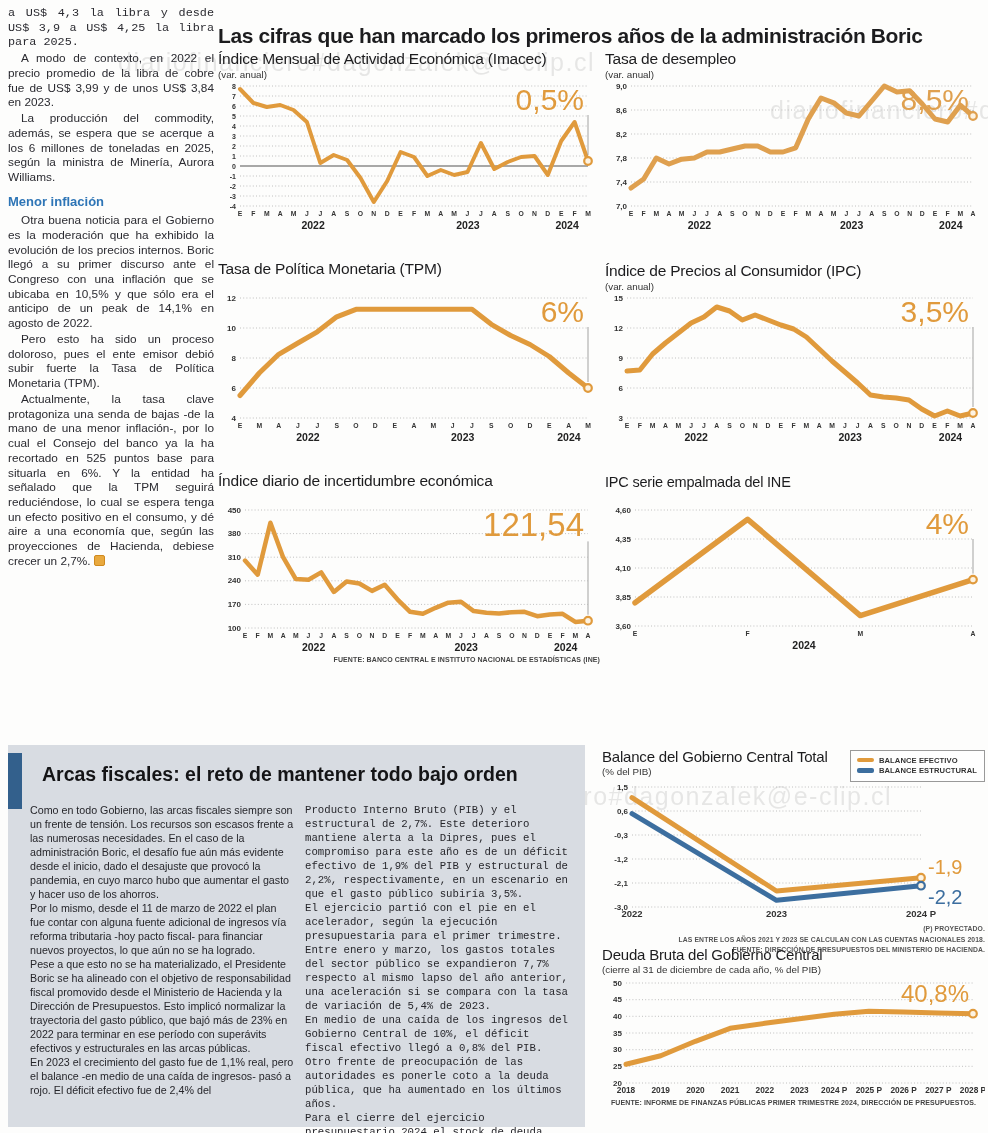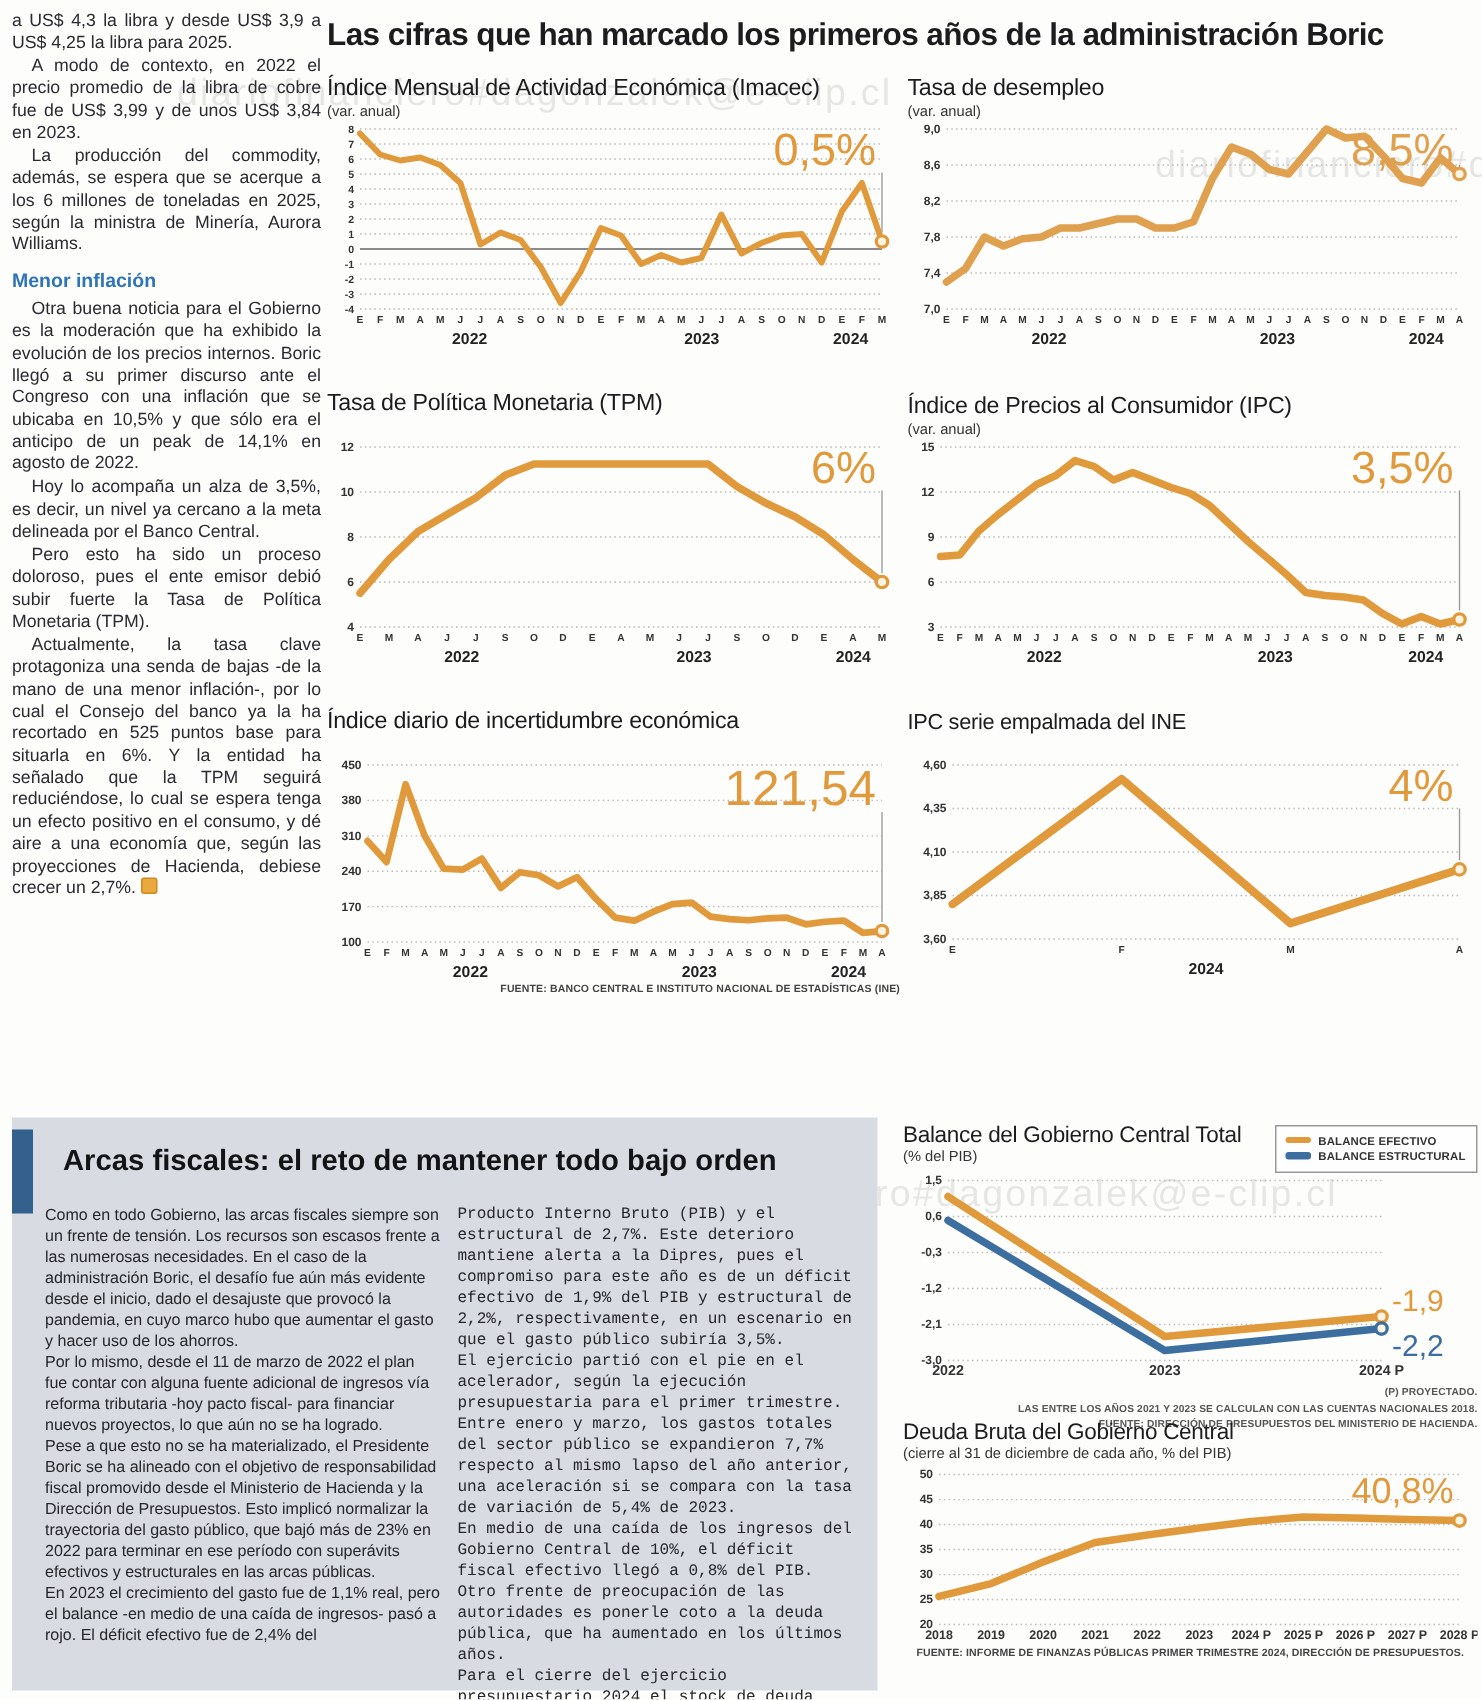--- a/index.html
+++ b/index.html
@@ -6,27 +6,27 @@
   #page{position:relative;width:988px;height:1133px;background:#fdfdfc;overflow:hidden;
         font-family:"Liberation Sans",sans-serif;color:#222;}
 
   
   .wm{position:absolute;font-size:25px;letter-spacing:1.5px;color:#8f8f8f;opacity:.20;white-space:nowrap;pointer-events:none;}
 
   
   #article{position:absolute;left:8px;top:6px;width:206px;font-size:11.8px;line-height:1.25;
            color:#2a2a30;text-align:justify;font-weight:500;}
   #article p{margin:0 0 1px 0;text-indent:13px;}
-  #article .grp:first-of-type p:first-child{text-indent:0;}
+  #article .grp:first-of-type p:first-child{text-indent:0;font-family:Liberation Mono, monospace;}
   .subhead{color:#2e75b6;font-weight:bold;font-size:13px;margin:9px 0 3px 0;}
   .endmark{display:inline-block;width:9px;height:9px;background:#e9a93e;border:1px solid #d08a1f;
            border-radius:2px;vertical-align:-1px;margin-left:3px;}
 
   
-  #headline{position:absolute;left:218px;top:12px;width:770px;font-size:21px;font-weight:bold;
+  #headline{position:absolute;left:218px;top:24px;width:770px;font-size:21px;font-weight:bold;
             letter-spacing:-0.4px;color:#1c1c1e;white-space:nowrap;}
 
   
   .chart-block{position:absolute;}
   .chart-title{font-size:15.5px;font-weight:normal;color:#1c1c1e;letter-spacing:-0.2px;margin:0;}
   .chart-sub{font-size:9.8px;color:#333;margin:1px 0 0 0;}
   .plot{width:100%;}
   .plot.mt{margin-top:14px;}
   .chart-src{font-size:7px;font-weight:bold;color:#444;text-align:right;margin-top:2px;
              letter-spacing:0.1px;}
@@ -64,21 +64,20 @@
 
   <div id="article">
     <div class="grp">
         <p>a US$ 4,3 la libra y desde US$ 3,9 a US$ 4,25 la libra para 2025.</p>
         <p>A modo de contexto, en 2022 el precio promedio de la libra de cobre fue de US$ 3,99 y de unos US$ 3,84 en 2023.</p>
         <p>La producción del commodity, además, se espera que se acerque a los 6 millones de toneladas en 2025, según la ministra de Minería, Aurora Williams.</p>
       </div>
     <div class="subhead">Menor inflación</div>
     <div class="grp" id="article-inflation">
         <p>Otra buena noticia para el Gobierno es la moderación que ha exhibido la evolución de los precios internos. Boric llegó a su primer discurso ante el Congreso con una inflación que se ubicaba en 10,5% y que sólo era el anticipo de un peak de 14,1% en agosto de 2022.</p>
-        <p>Hoy lo acompaña un alza de 3,5%, es decir, un nivel ya cercano a la meta delineada por el Banco Central.</p>
         <p>Pero esto ha sido un proceso doloroso, pues el ente emisor debió subir fuerte la Tasa de Política Monetaria (TPM).</p>
         <p>Actualmente, la tasa clave protagoniza una senda de bajas -de la mano de una menor inflación-, por lo cual el Consejo del banco ya la ha recortado en 525 puntos base para situarla en 6%. Y la entidad ha señalado que la TPM seguirá reduciéndose, lo cual se espera tenga un efecto positivo en el consumo, y dé aire a una economía que, según las proyecciones de Hacienda, debiese crecer un 2,7%.<span class="endmark"></span></p>
       </div>
   </div>
 
   <div id="headline">Las cifras que han marcado los primeros años de la administración Boric</div>
 
   <div class="chart-block" style="left:218px;top:50px;width:382px;">
     <div class="chart-title">Índice Mensual de Actividad Económica (Imacec)</div>
     <div class="chart-sub">(var. anual)</div>

